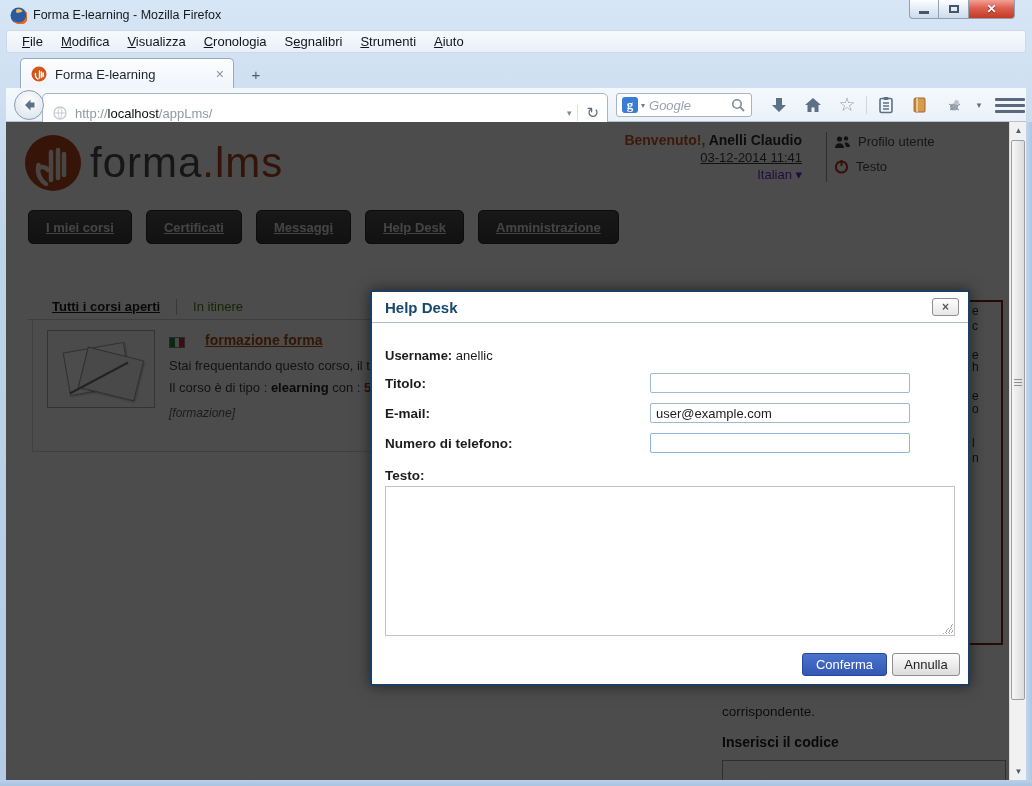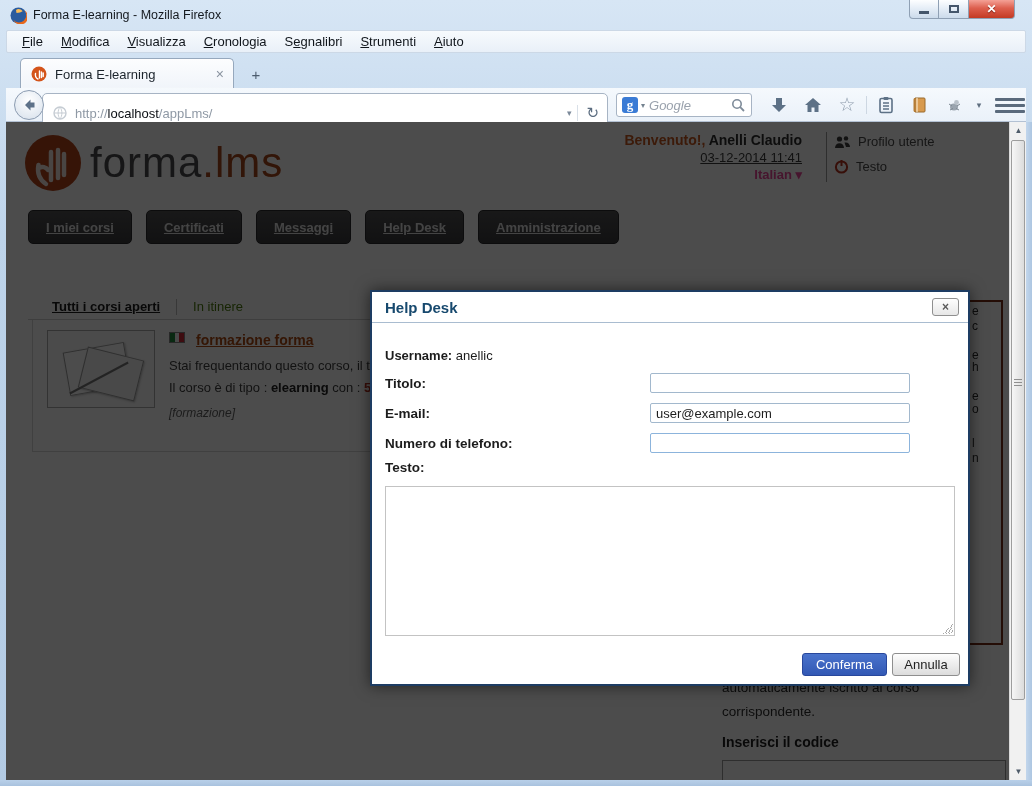--- a/index.html
+++ b/index.html
@@ -59,21 +59,21 @@
   
   .site-header { position:absolute; left:0; top:0; right:0; height:84px; background:#fff; }
   .logo-wrap { position:absolute; left:18px; top:12px; display:flex; align-items:center; }
   .logo-text { font-size:42px; letter-spacing:1px; margin-left:8px; }
   .logo-forma { color:#4c4c4e; }
   .logo-lms { color:#a8491c; }
   .welcome-block { position:absolute; right:207px; top:10px; text-align:right; line-height:17px; }
   .welcome-line1 { font-size:14px; font-weight:bold; color:#2e2e2e; }
   .welcome-hi { color:#c8581f; }
   .welcome-date { font-size:13px; color:#3a3a3a;text-decoration:underline; }
-  .welcome-lang { font-size:13px; color:#ec4899; font-weight:bold; cursor:pointer; }
+  .welcome-lang { font-size:13px; color:#6d28d9; font-weight:normal; cursor:pointer; }
   .hdr-divider { position:absolute; right:182px; top:10px; height:50px; width:1px; background:#9a9a9a; }
   .profile-block { position:absolute; right:40px; top:12px; width:135px; }
   .profile-row { display:flex; align-items:center; gap:7px; font-size:13px; color:#4a4a4a; margin-bottom:10px; cursor:pointer; }
   
   .navrow { position:absolute; left:22px; top:88px; display:flex; gap:14px; }
   .nav-btn { height:34px; padding:12px 17px; border-radius:5px; background:linear-gradient(#515153,#3c3c3e); border:1px solid #2b2b2d; color:#e4e4e4; font-size:13px; font-weight:bold; text-decoration:underline; display:flex; align-items:center; cursor:pointer; }
   
   .tabstrip { position:absolute; left:22px; top:148px; display:flex; align-items:flex-end; gap:3px; }
   .pg-tab { padding:5px 11px; font-size:12px; background:#ececec; border:1px solid #c2c2c2; border-bottom:none; border-radius:3px 3px 0 0; color:#333; cursor:pointer; white-space:nowrap; }
   .pg-tab.active { background:#e8700f; border-color:#b35508; color:#ffffff; font-weight:bold; }
@@ -81,21 +81,21 @@
   .subtab-all { font-weight:bold; color:#1b1b1b; text-decoration:underline; margin-left:24px; cursor:pointer; }
   .sub-sep { width:1px; height:16px; background:#bbb; margin:0 16px; }
   .subtab-prog { color:#4d7c0f; cursor:pointer; }
   
   .course-box { position:absolute; left:26px; top:198px; width:949px; height:132px; border:1px solid #d8d8d8; border-top:none; background:#fff; }
   .course-thumb { position:absolute; left:14px; top:10px; width:108px; height:78px; border:1px solid #ababab; background:#fafafa; overflow:hidden; }
   .nb { position:absolute; background:#fff; border:1px solid #9b9b9b; box-shadow:1px 1px 2px rgba(0,0,0,.25); }
   .nb1 { left:18px; top:16px; width:62px; height:44px; transform:rotate(-10deg); }
   .nb2 { left:34px; top:22px; width:58px; height:42px; transform:rotate(14deg); background:#f4f4f4; }
   .nb-pen { position:absolute; left:18px; top:46px; width:66px; height:2px; background:#777; transform:rotate(-28deg); }
-  .course-title-row { position:absolute; left:136px; top:12px; display:flex; align-items:flex-start; gap:11px; }
+  .course-title-row { position:absolute; left:136px; top:12px; display:flex; align-items:flex-end; gap:20px; }
   .italy-flag { width:16px; height:11px; display:flex; border:1px solid #888; }
   .italy-flag i { flex:1; }
   .fl-g { background:#1e8a3c; } .fl-w { background:#f4f4f4; } .fl-r { background:#cf2b36; }
   .course-link { font-size:14px; font-weight:bold; color:#b04a12; text-decoration:underline; cursor:pointer; }
   .course-line { position:absolute; left:136px; font-size:13px; color:#3f3f3f; white-space:nowrap; }
   .cl1 { top:38px; } .cl2 { top:60px; }
   .course-bold { font-weight:bold; color:#222; }
   .course-num { font-weight:bold; color:#b92f1f; }
   .course-tag { position:absolute; left:136px; top:86px; font-size:12px; font-style:italic; color:#5f5f5f; }
   
@@ -106,21 +106,21 @@
   .st1 { top:558px; } .st2 { top:582px; }
   .side-code-label { position:absolute; left:716px; top:612px; font-size:14px; font-weight:bold; color:#1f1f1f; z-index:1; }
   .side-code-input { position:absolute; left:716px; top:638px; width:284px; height:26px; border:1px solid #9a9a9a; background:#fff; z-index:1; }
   
   .modal { position:absolute; left:364px; top:168px; width:600px; height:396px; background:#fff; border:2px solid #1d3c63; box-shadow:0 0 14px rgba(0,0,0,.55); z-index:10; }
   .modal-header { position:relative; height:31px; border-bottom:1px solid #a9bcd0; }
   .modal-title { position:absolute; left:13px; top:7px; font-size:15px; font-weight:bold; color:#17496e; }
   .modal-close { position:absolute; right:9px; top:6px; width:27px; height:18px; border:1px solid #8f8f8f; border-radius:3px; background:linear-gradient(#fdfdfd,#e7e7e7); color:#5a5a5a; font-size:12px; font-weight:bold; text-align:center; line-height:16px; cursor:pointer; }
   .m-username { position:absolute; left:13px; top:56px; font-size:13px; color:#1c1c1c; }
   .m-label { position:absolute; left:13px; font-size:13.5px; font-weight:bold; color:#1c1c1c; }
-  .ml1 { top:84px; } .ml2 { top:114px; } .ml3 { top:144px; } .ml4 { top:168px; }
+  .ml1 { top:84px; } .ml2 { top:114px; } .ml3 { top:144px; } .ml4 { top:176px; }
   .m-input { position:absolute; left:278px; width:260px; height:20px; border:1px solid #a2b8cd; border-radius:2px; font-size:13px; padding:0 5px; color:#1d1d1d; font-family:"Liberation Sans",sans-serif; outline:none; }
   .mi1 { top:81px; } .mi2 { top:111px; } .mi3 { top:141px; border-color:#8cb4dc; }
   .m-textarea { position:absolute; left:13px; top:194px; width:570px; height:150px; border:1px solid #c3c3c3; resize:none; font-family:"Liberation Sans",sans-serif; font-size:13px; padding:4px; outline:none; }
   .ta-grip { position:absolute; left:571px; top:332px; width:10px; height:10px; background:
       linear-gradient(135deg, transparent 0 50%, #aaa 50% 55%, transparent 55% 65%, #aaa 65% 70%, transparent 70% 80%, #aaa 80% 85%, transparent 85%); pointer-events:none; }
   .m-btn { position:absolute; top:361px; height:23px; border-radius:3px; font-size:13px; cursor:pointer; font-family:"Liberation Sans",sans-serif; }
   .btn-confirm { right:81px; width:85px; background:linear-gradient(#4a73cc,#3258b4); border:1px solid #28479c; color:#fff; }
   .btn-cancel { right:8px; width:68px; background:linear-gradient(#fdfdfd,#dcdcdc); border:1px solid #8e8e8e; color:#1f1f1f; }
   
   .scrollbar { position:absolute; left:1009px; top:122px; width:17px; height:658px; background:#f1f1f1; border-left:1px solid #dadada; }
@@ -323,21 +323,20 @@
 
   <div class="side-box"></div>
   <span class="strip-letter sl0">e</span>
   <span class="strip-letter sl1">c</span>
   <span class="strip-letter sl2">e</span>
   <span class="strip-letter sl3">h</span>
   <span class="strip-letter sl4">e</span>
   <span class="strip-letter sl5">o</span>
   <span class="strip-letter sl6">l</span>
   <span class="strip-letter sl7">n</span>
-  <div class="side-text st1">automaticamente iscritto al corso</div>
   <div class="side-text st2">corrispondente.</div>
   <div class="side-code-label">Inserisci il codice</div>
   <input class="side-code-input" value="" style="">
 
   <div class="dim-overlay"></div>
 
   <div class="modal">
     <div class="modal-header">
       <span class="modal-title">Help Desk</span>
       <div class="modal-close">×</div>

